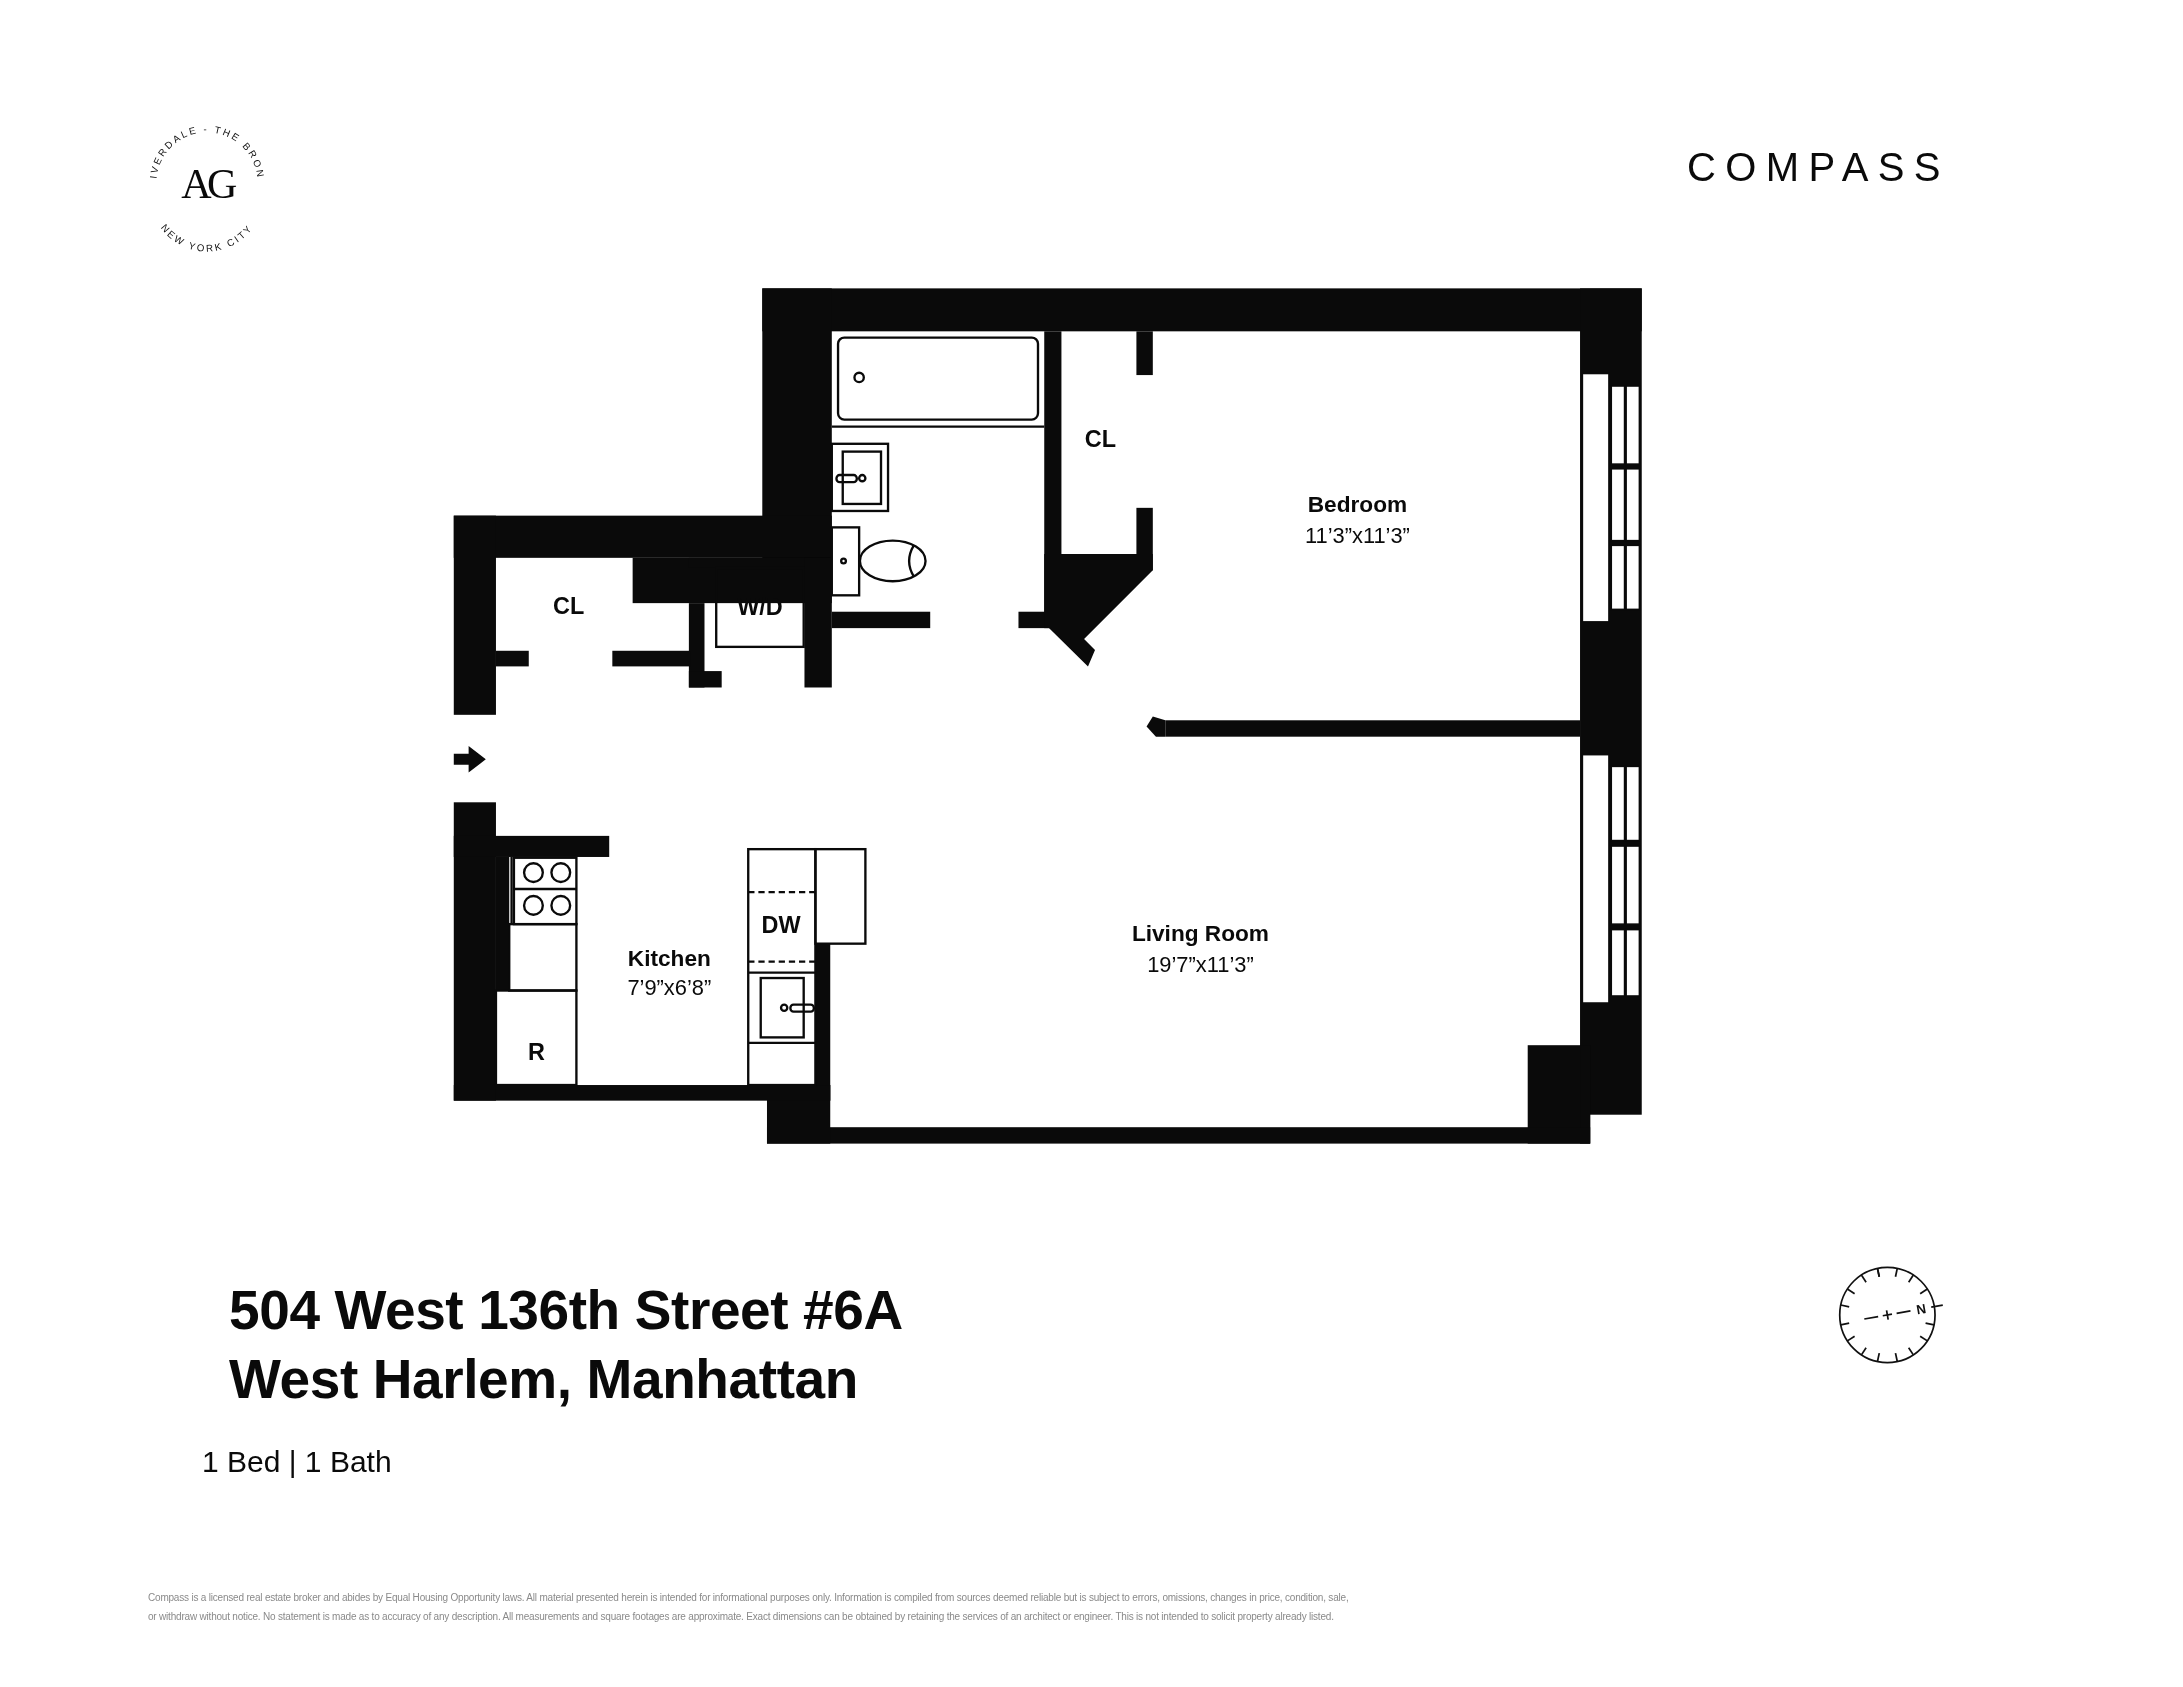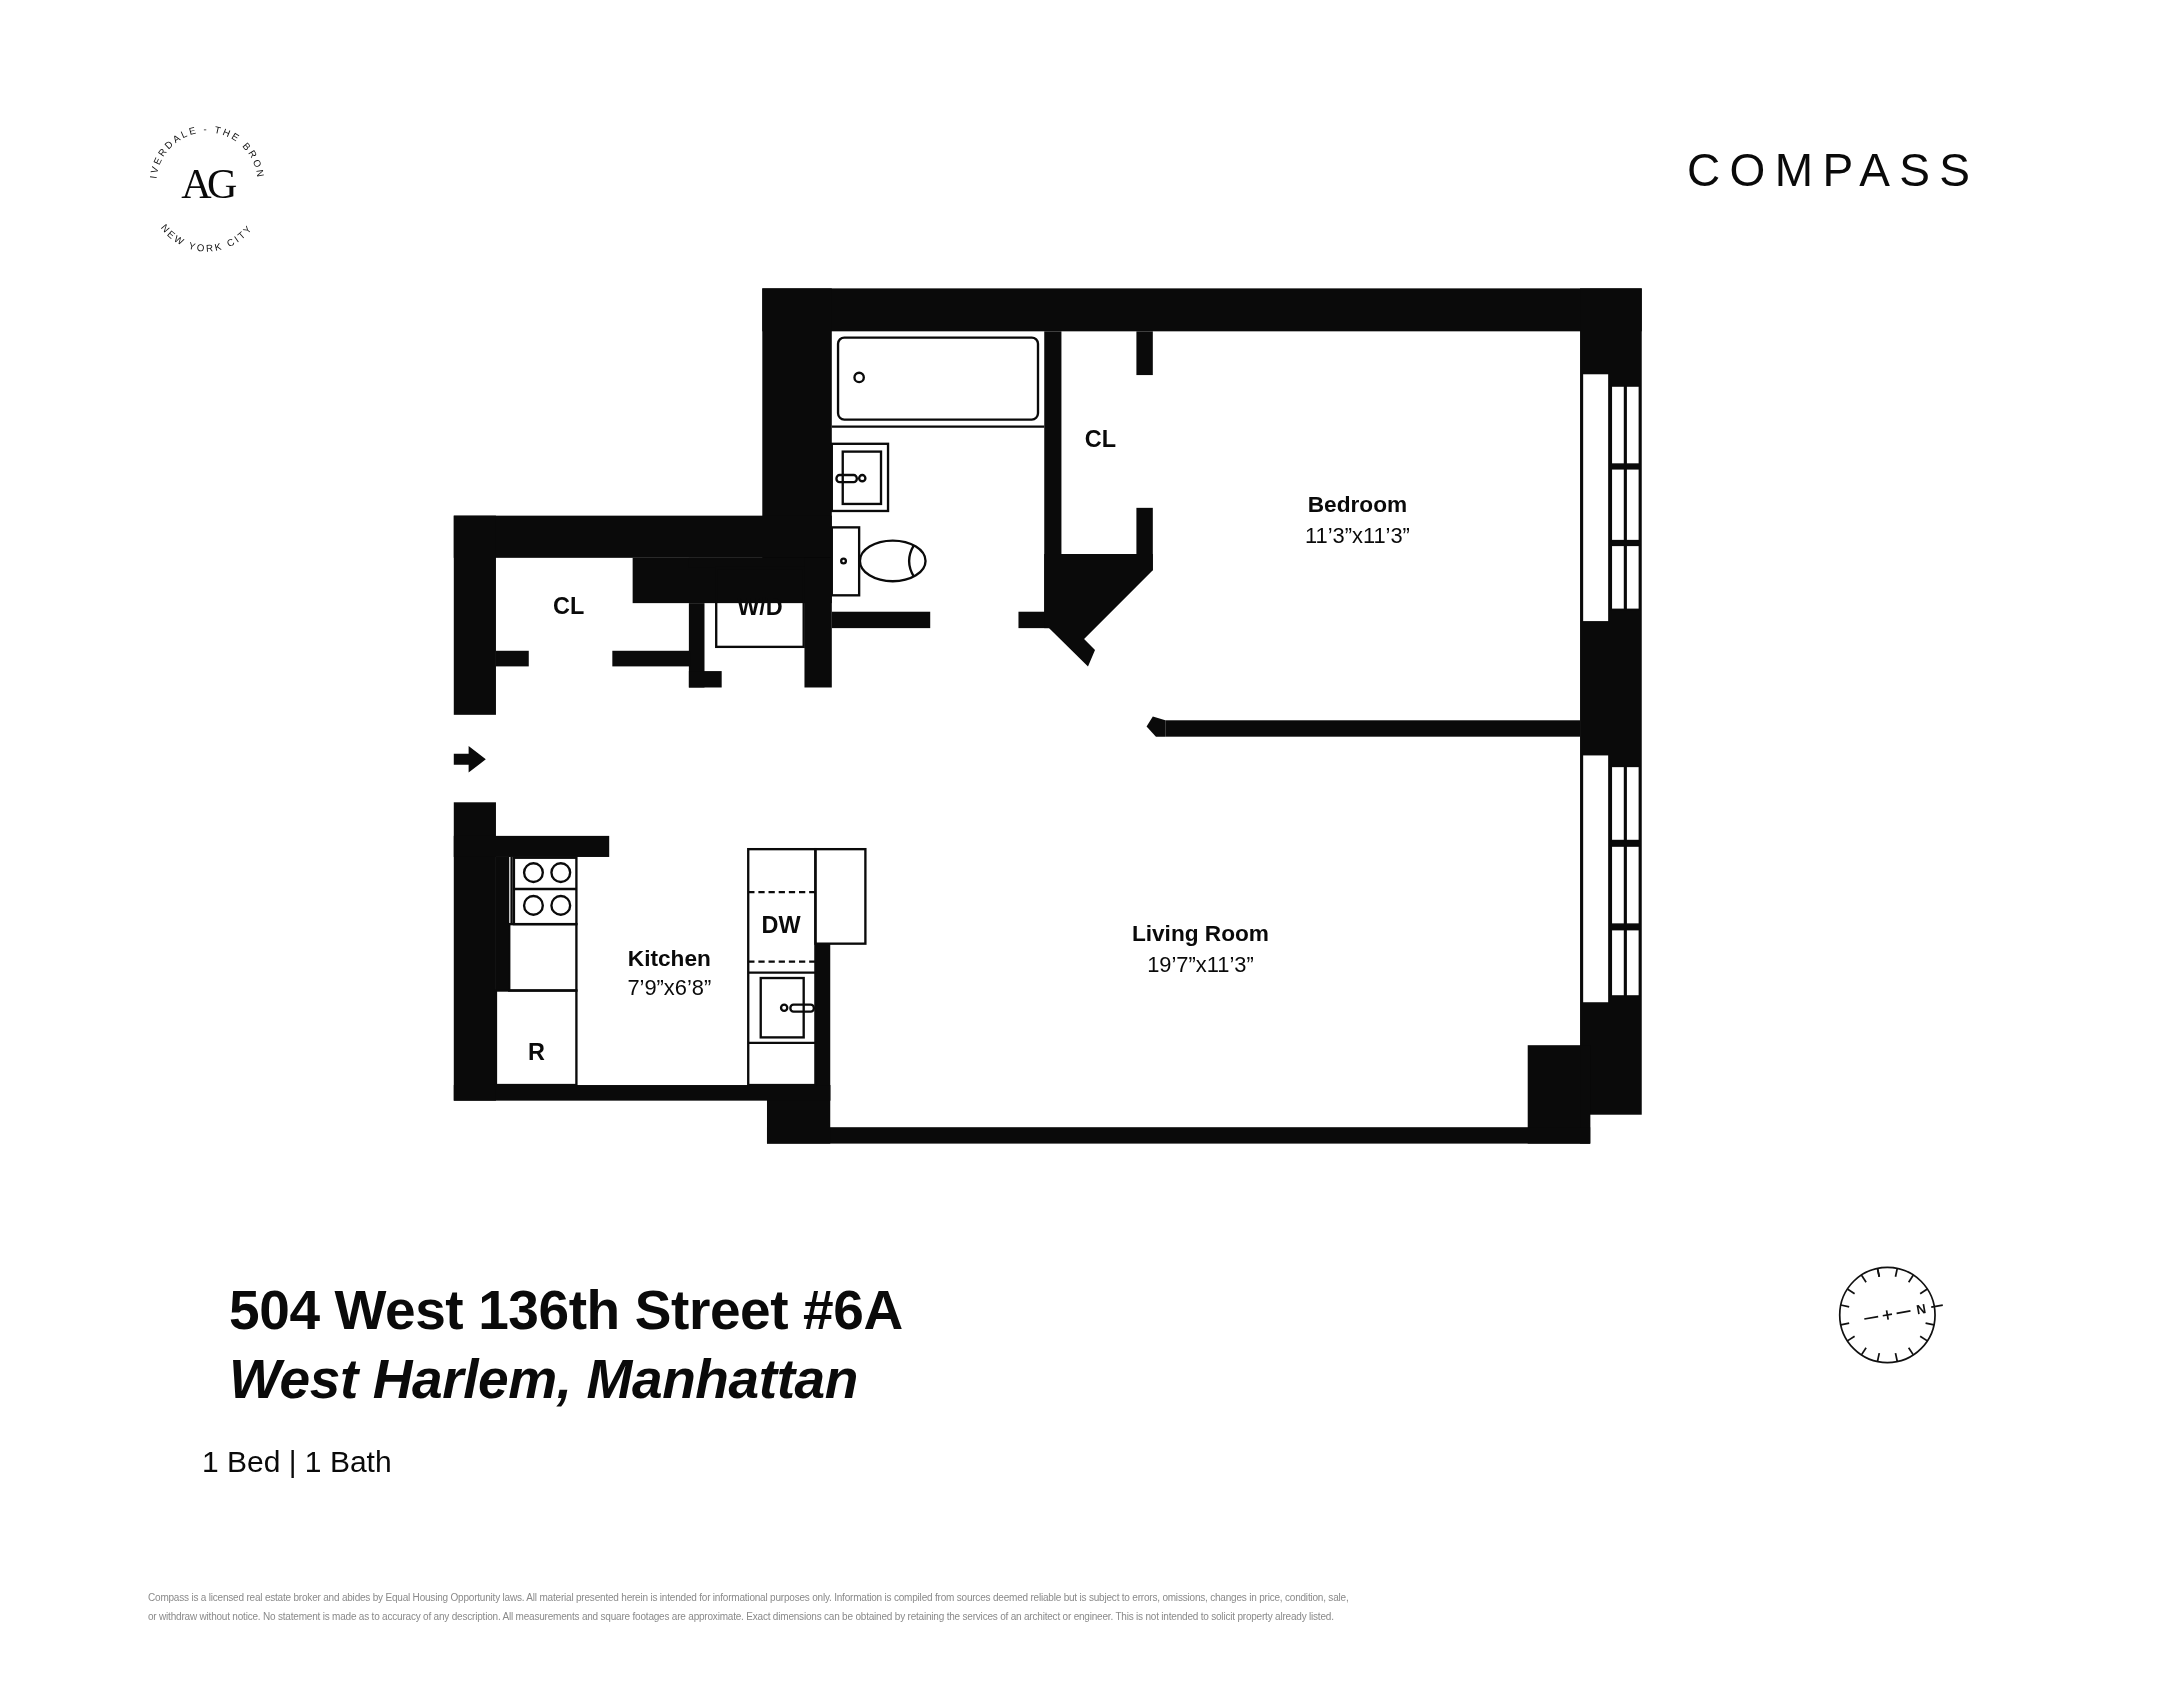--- a/index.html
+++ b/index.html
@@ -1,28 +1,28 @@
 <!DOCTYPE html>
 <html style="font-size:12.5px"><head>
 <meta charset="utf-8">
 <style>
   html, body { margin: 0; padding: 0; background: #ffffff; }
   body { width: 2183px; height: 1687px; position: relative; overflow: hidden;
          font-family: "Liberation Sans", "DejaVu Sans", sans-serif; color: #0a0a0a; }
   .abs { position: absolute; }
   #logo-ag { left: 133px; top: 109px; width: 148px; height: 148px; }
-  #brand { left: 1687px; top: 147px; font-size: 46px; letter-spacing: 9.4px; font-weight: 400;
+  #brand { left: 1687px; top: 147px; font-size: 40px; letter-spacing: 9.4px; font-weight: 400;
            color: #0a0a0a; line-height: 1; }
   #plan { left: 0; top: 0; width: 2183px; height: 1250px; }
   .room-name { font-family: "Liberation Sans", sans-serif; font-size: 29px; font-weight: 700; fill: #0a0a0a; }
   .room-dim { font-family: "Liberation Sans", sans-serif; font-size: 28px; font-weight: 400; fill: #0a0a0a; }
   .fix-label { font-family: "Liberation Sans", sans-serif; font-size: 30px; font-weight: 700; fill: #0a0a0a; }
   #addr1, #addr2 { left: 202px; font-size: 55px; font-weight: 700; line-height: 1; letter-spacing: -0.4px; margin-left: 27px; }
   #addr1 { top: 1283px; }
-  #addr2 { top: 1352px; font-style: italic; }
+  #addr2 { top: 1352px; }
   #specs { left: 202px; top: 1447px; font-size: 30px; font-weight: 400; line-height: 1; }
   #compass { left: 1828px; top: 1254px; width: 125px; height: 125px; }
   #disclaimer { left: 148px; top: 1588px; width: 1914px; font-size: 10px; line-height: 19px;
                 color: #8a8a8a; letter-spacing: -0.2px; }
   #disclaimer div { white-space: nowrap; }
 </style>
 </head>
 <body>
 
 <svg id="logo-ag" class="abs" viewBox="0 0 190 190">

